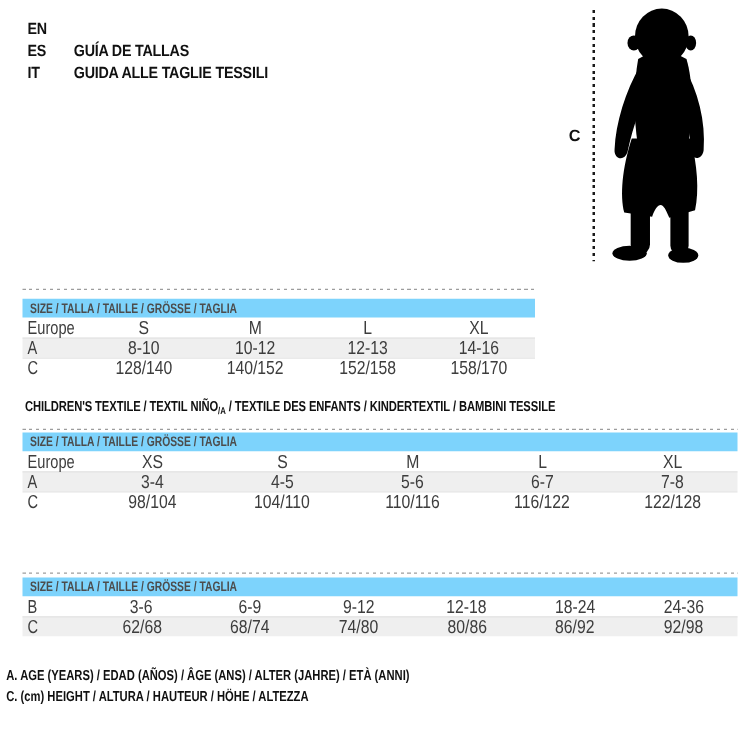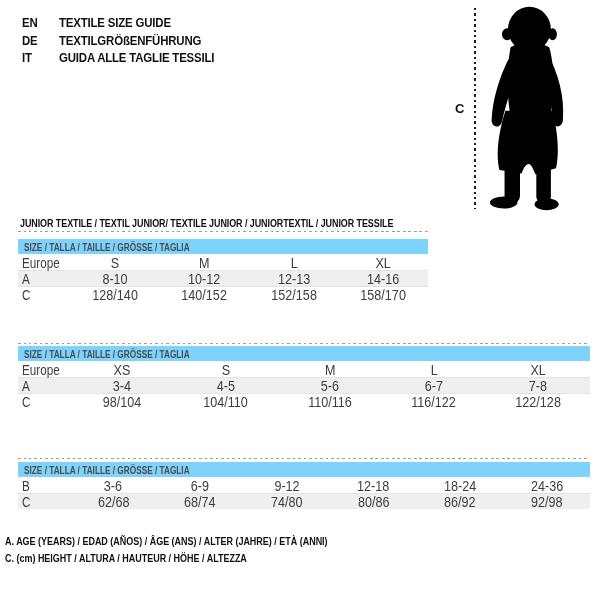--- a/index.html
+++ b/index.html
@@ -45,25 +45,24 @@
   .legend-line{height:17.6px;display:flex;align-items:center;font-weight:700;font-size:11.5px;color:#101010;}
 </style>
 </head>
 <body>
 
 <div class="canvas">
 
   <div class="langs">
     <div class="lang-row">
       <span class="lang-code"><span class="cx88">EN</span></span>
-      <span class="lang-text"><span class="cx88">TEXTILE SIZE GUIDE</span></span>
     </div>
     <div class="lang-row">
-      <span class="lang-code"><span class="cx88">DE</span></span>
-      <span class="lang-text"><span class="cx88">TEXTILGRÖßENFÜHRUNG</span></span>
+      <span class="lang-code"><span class="cx88">ES</span></span>
+      <span class="lang-text"><span class="cx88">GUÍA DE TALLAS</span></span>
     </div>
     <div class="lang-row">
       <span class="lang-code"><span class="cx88">IT</span></span>
       <span class="lang-text"><span class="cx88">GUIDA ALLE TAGLIE TESSILI</span></span>
     </div>
   </div>
 
   <div class="figure">
     <span class="c-label">C</span>
     <div class="dotted-line"></div>
@@ -75,23 +74,20 @@
       <path d="M34,54 C20,78 11,108 10,132 C9,141 19,144 22,135 C27,110 38,82 46,62 Z"></path>
       <path d="M74,54 C88,78 95,106 93,133 C92,142 82,143 81,134 C81,110 71,80 62,60 Z"></path>
       <path d="M26,122 C17,150 15,175 19,191 L45,195 C48,186 52,182 55,185 C58,188 59,192 61,196 L85,189 C89,170 87,147 81,122 Z"></path>
       <rect x="25" y="182" width="18" height="48" rx="9"></rect>
       <rect x="62" y="182" width="17" height="48" rx="8"></rect>
       <ellipse cx="24" cy="229" rx="16" ry="7"></ellipse>
       <ellipse cx="74" cy="231" rx="14" ry="7"></ellipse>
     </svg>
   </div>
 
-  <div class="sec-title" style="top:216px;">
-    <span class="cx">JUNIOR TEXTILE / TEXTIL JUNIOR/ TEXTILE JUNIOR / JUNIORTEXTIL / JUNIOR TESSILE</span>
-  </div>
   <div class="rule" style="top:231px;width:410px;"></div>
   <div class="table" style="top:239px;width:410px;">
     <div class="bar">
       <span class="cx">SIZE / TALLA / TAILLE / GRÖSSE / TAGLIA</span>
     </div>
     <div class="trow">
       <span class="lcell">
           <span class="cx">Europe</span>
         </span>
       <span class="vcell">
@@ -136,20 +132,23 @@
         </span>
       <span class="vcell">
           <span class="cxc">152/158</span>
         </span>
       <span class="vcell">
           <span class="cxc">158/170</span>
         </span>
     </div>
   </div>
 
+  <div class="sec-title" style="top:319px;">
+    <span class="cx"><span>CHILDREN'S TEXTILE / TEXTIL NIÑO</span><span class="sub-a">/A</span><span> / TEXTILE DES ENFANTS / KINDERTEXTIL / BAMBINI TESSILE</span></span>
+  </div>
   <div class="rule" style="top:343px;width:572px;"></div>
   <div class="table" style="top:346px;width:572px;">
     <div class="bar">
       <span class="cx">SIZE / TALLA / TAILLE / GRÖSSE / TAGLIA</span>
     </div>
     <div class="trow">
       <span class="lcell">
           <span class="cx">Europe</span>
         </span>
       <span class="vcell">

